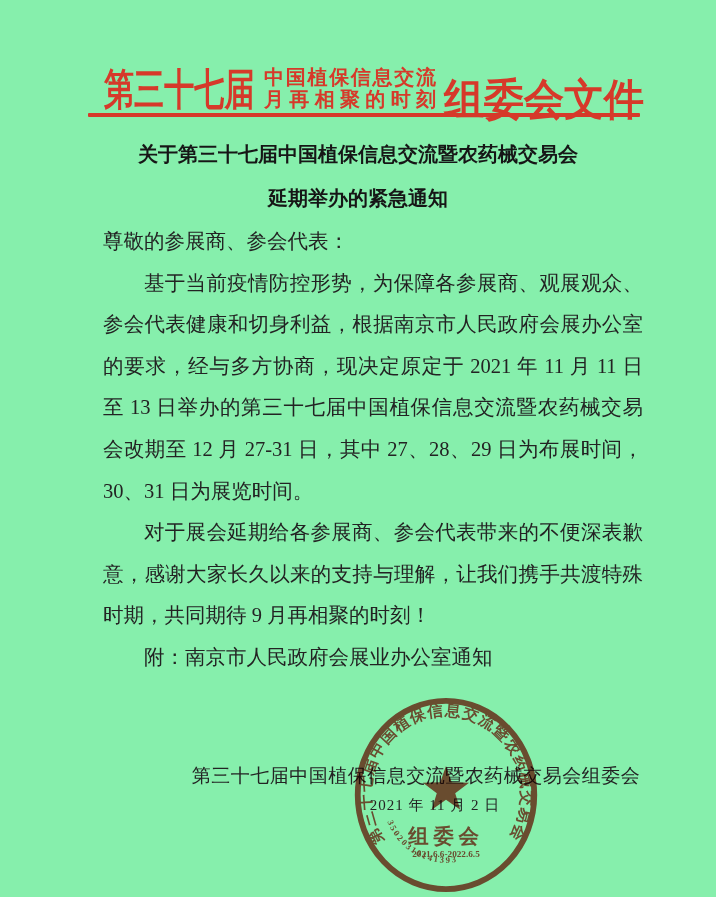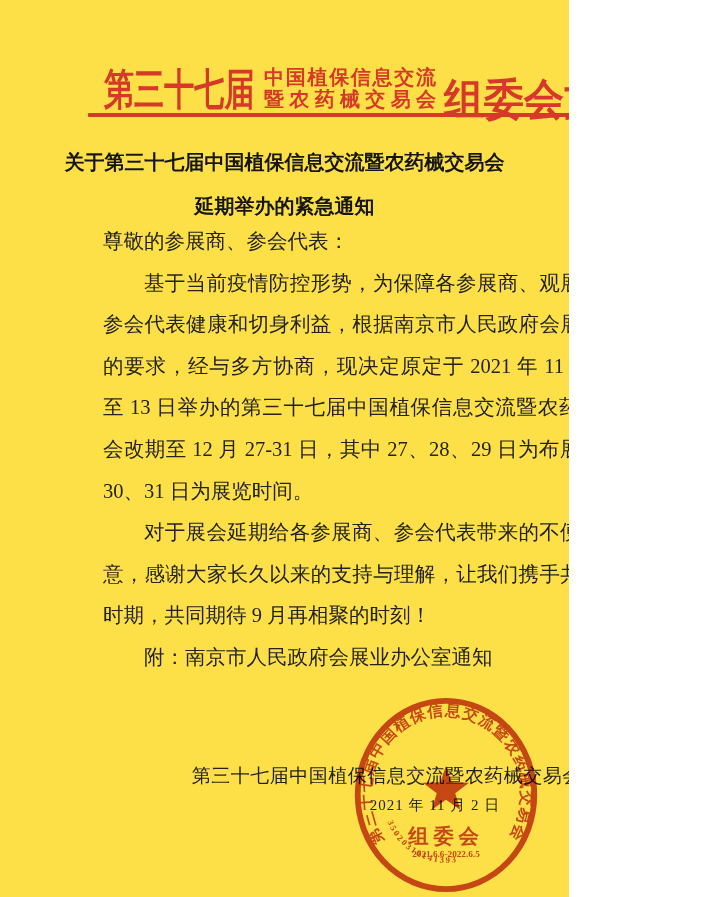--- a/index.html
+++ b/index.html
@@ -4,22 +4,22 @@
 <style>
   :root{
     --header-red:#d6392a;
     --seal-red:#bf392b;
     --ink:#232323;
   }
   html,body{margin:0;padding:0;}
   body{background:#ffffff;}
   .page{
     position:relative;
-    width:569px;height:897px;
-    background:#fde047;
+    width:716px;height:897px;
+    background:#86efac;
     font-family:"Liberation Serif","DejaVu Serif",serif;
     color:var(--ink);
     overflow:hidden;
   }
   
   .header{
     position:absolute;left:104px;top:56px;
     display:flex;align-items:center;
     color:var(--header-red);font-weight:bold;
     white-space:nowrap;
@@ -35,21 +35,21 @@
   .doc-label-text{
     display:inline-block;font-size:43px;line-height:46px;
     transform:scale(0.93,1.0);transform-origin:left center;
   }
   .header-rule{
     position:absolute;left:88px;top:113px;width:552px;height:4px;
     background:var(--header-red);border-radius:1px;
   }
   
   .title{
-    position:absolute;left:0;right:0;top:140px;
+    position:absolute;left:0;right:0;top:132px;
     text-align:center;
     font-family:"Liberation Sans","DejaVu Sans",sans-serif;
     font-weight:bold;font-size:20px;line-height:44px;color:#161616;
   }
   
   .body-text{
     position:absolute;left:103px;top:221px;width:540px;
     font-size:20.5px;line-height:41.6px;
     text-align:justify;text-justify:inter-ideograph;
     color:var(--ink);
@@ -81,21 +81,21 @@
 <body>
 
 <div class="page">
 
   <div class="header">
     <div class="edition">
       <span class="edition-text">第三十七届</span>
     </div>
     <div class="event-stack">
       <div class="event-line">中国植保信息交流</div>
-      <div class="event-line">暨农药械交易会</div>
+      <div class="event-line">月再相聚的时刻</div>
     </div>
     <div class="doc-label">
       <span class="doc-label-text">组委会文件</span>
     </div>
   </div>
   <div class="header-rule"></div>
 
   <div class="title">
     <div>关于第三十七届中国植保信息交流暨农药械交易会</div>
     <div>延期举办的紧急通知</div>

